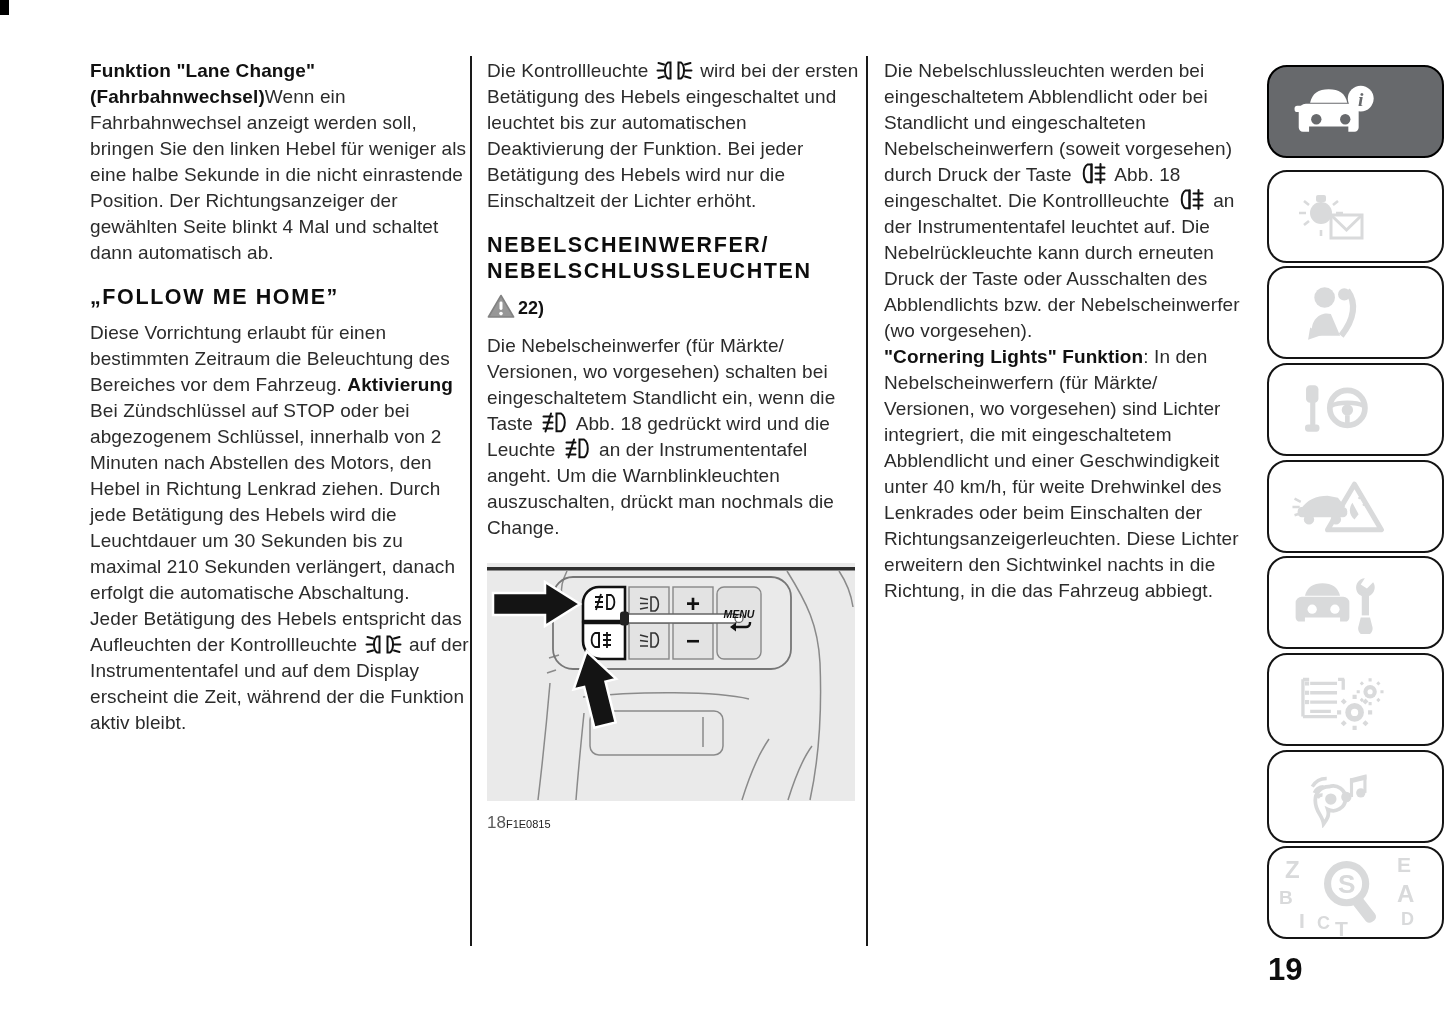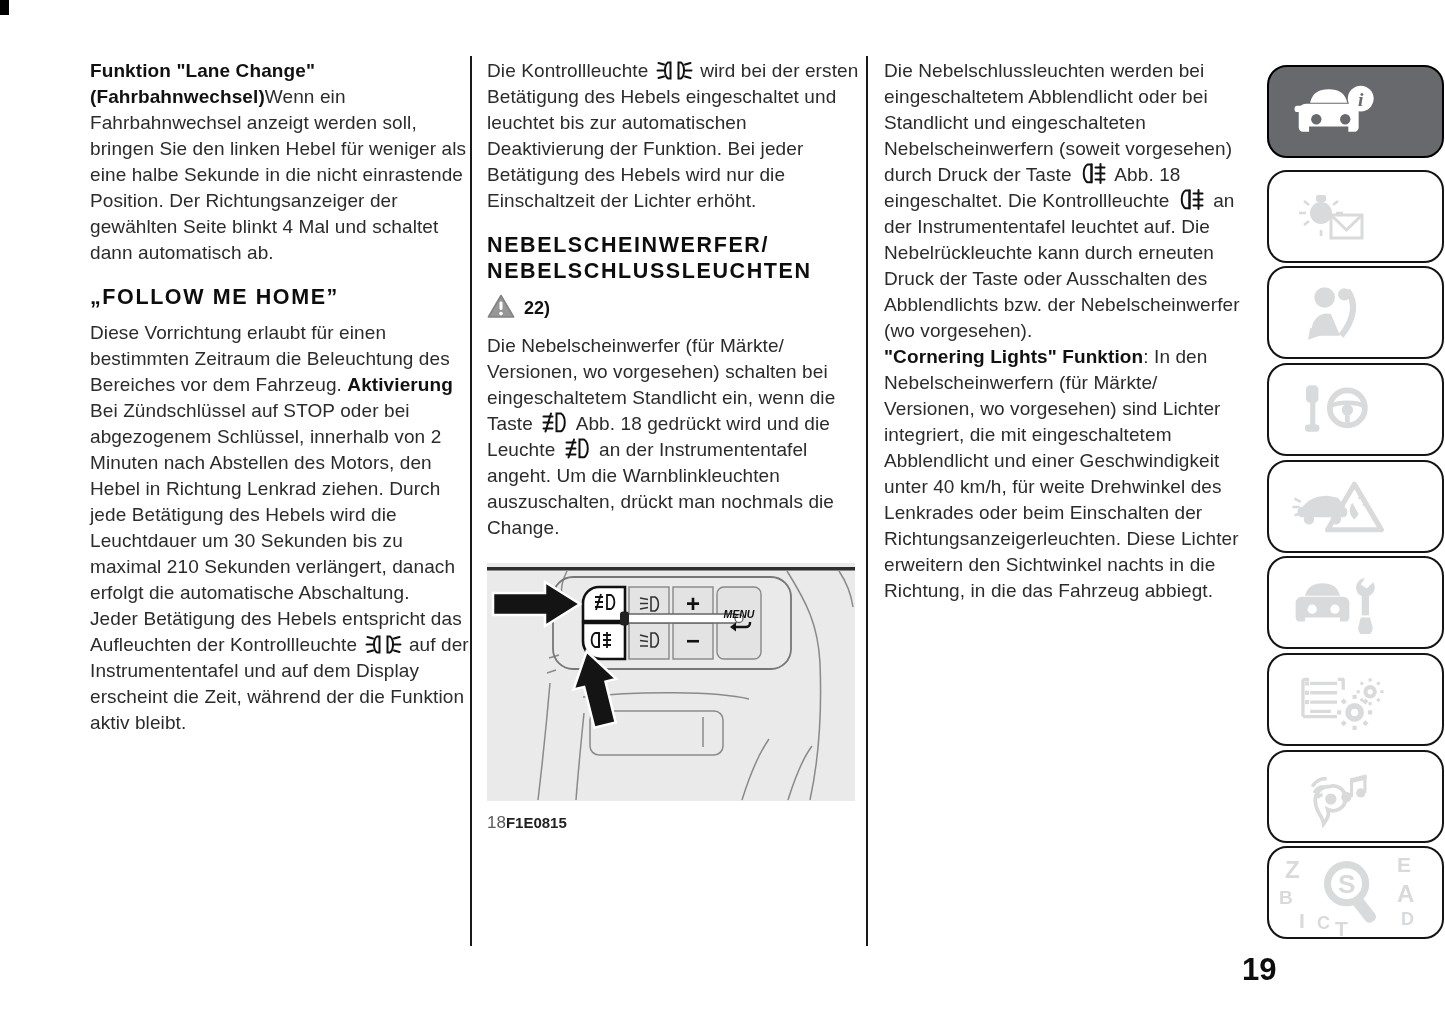--- a/index.html
+++ b/index.html
@@ -14,39 +14,39 @@
 
   .col{position:absolute;top:58px}
   #colwrap0{left:90px;width:380px}
   #colwrap1{left:487px;width:372px}
   #colwrap2{left:884px;width:364px}
 
   .para{margin:0;font-size:19px;line-height:26px;letter-spacing:.1px;color:#2b2b2b}
   .bseg{font-weight:bold;color:#111}
   .colhead{font-size:21.5px;font-weight:bold;color:#0d0d0d;letter-spacing:1.6px;
            margin:18px 0 10px 0;line-height:26px}
-  .warnrow{display:flex;align-items:center;gap:9px;margin:6px 0 10px 0}
+  .warnrow{display:flex;align-items:center;gap:3px;margin:6px 0 10px 0}
   .wlabel{font-size:18px;font-weight:bold;color:#111}
   .icw{display:inline-block;vertical-align:-3px;line-height:0;margin:0 2px}
 
   figure{margin:22px 0 0 0;width:368px}
   .figsvg{display:block}
   .figcap{display:flex;justify-content:flex-start;align-items:baseline;margin-top:10px;width:368px}
   .fignum{font-size:17px;color:#5a5a5a}
-  .figcode{font-size:15px;font-weight:bold;color:#222}
+  .figcode{font-size:11px;font-weight:normal;color:#222}
 
   .tab{position:absolute;left:1267px;width:177px;height:93px;box-sizing:border-box;
        border:2.5px solid #141414;border-radius:20px;background:#fff;
        display:flex;align-items:center;padding-left:13px;--tabbg:#fff;color:#d9dadb}
   .tab.active{background:#67696c;--tabbg:#67696c;color:#fff;border-color:#000}
   .tab svg{flex:none}
   .idxletters{position:absolute;inset:0;font-weight:bold;color:#d9dadb}
   .idxletters span{position:absolute;line-height:1}
 
-  .pagenum{position:absolute;left:1242px;top:952px;font-size:31px;font-weight:bold;color:#0d0d0d}
+  .pagenum{position:absolute;left:1268px;top:952px;font-size:31px;font-weight:bold;color:#0d0d0d}
 </style>
 </head>
 <body>
 
 <div class="cornermark"></div>
 
 <div class="vdiv" id="vdiv1"></div>
 <div class="vdiv" id="vdiv2"></div>
 
 <div class="col" id="colwrap0">

